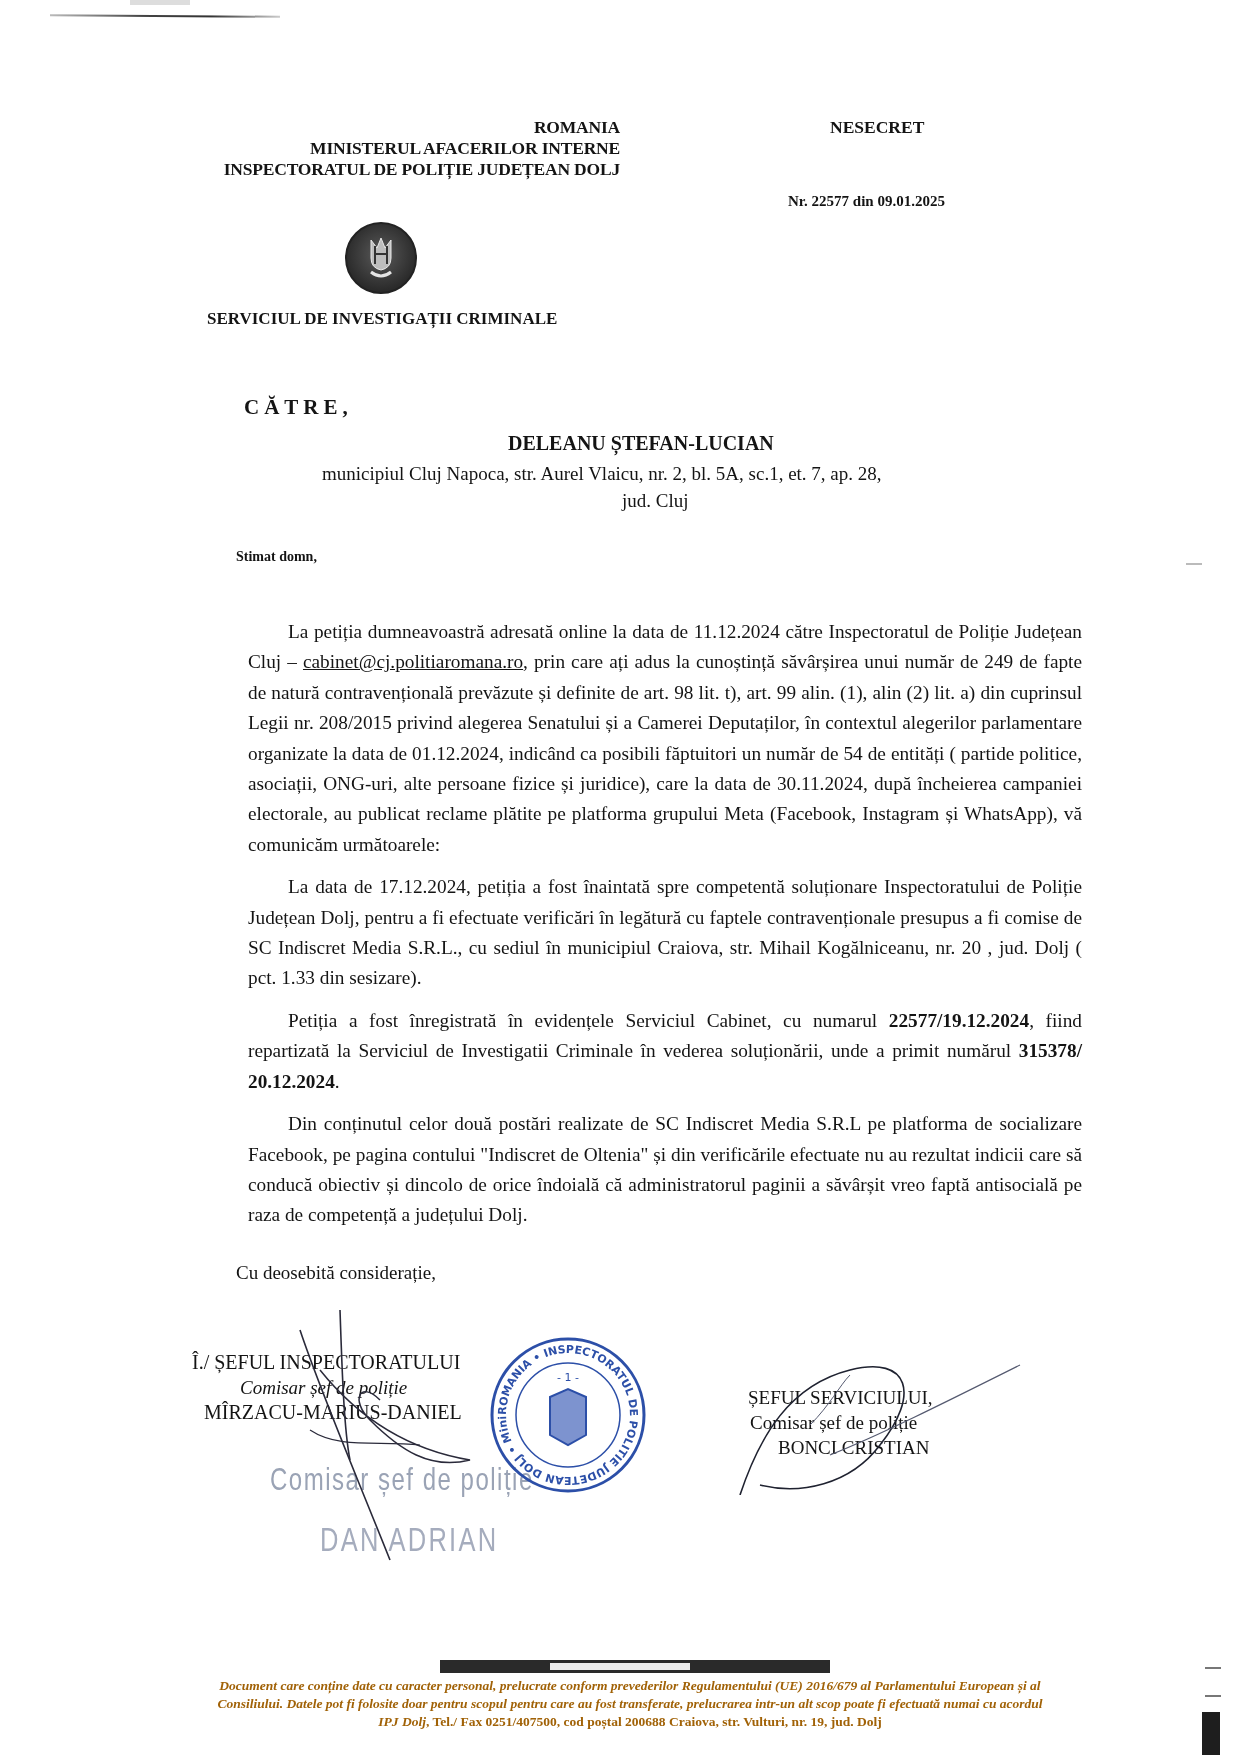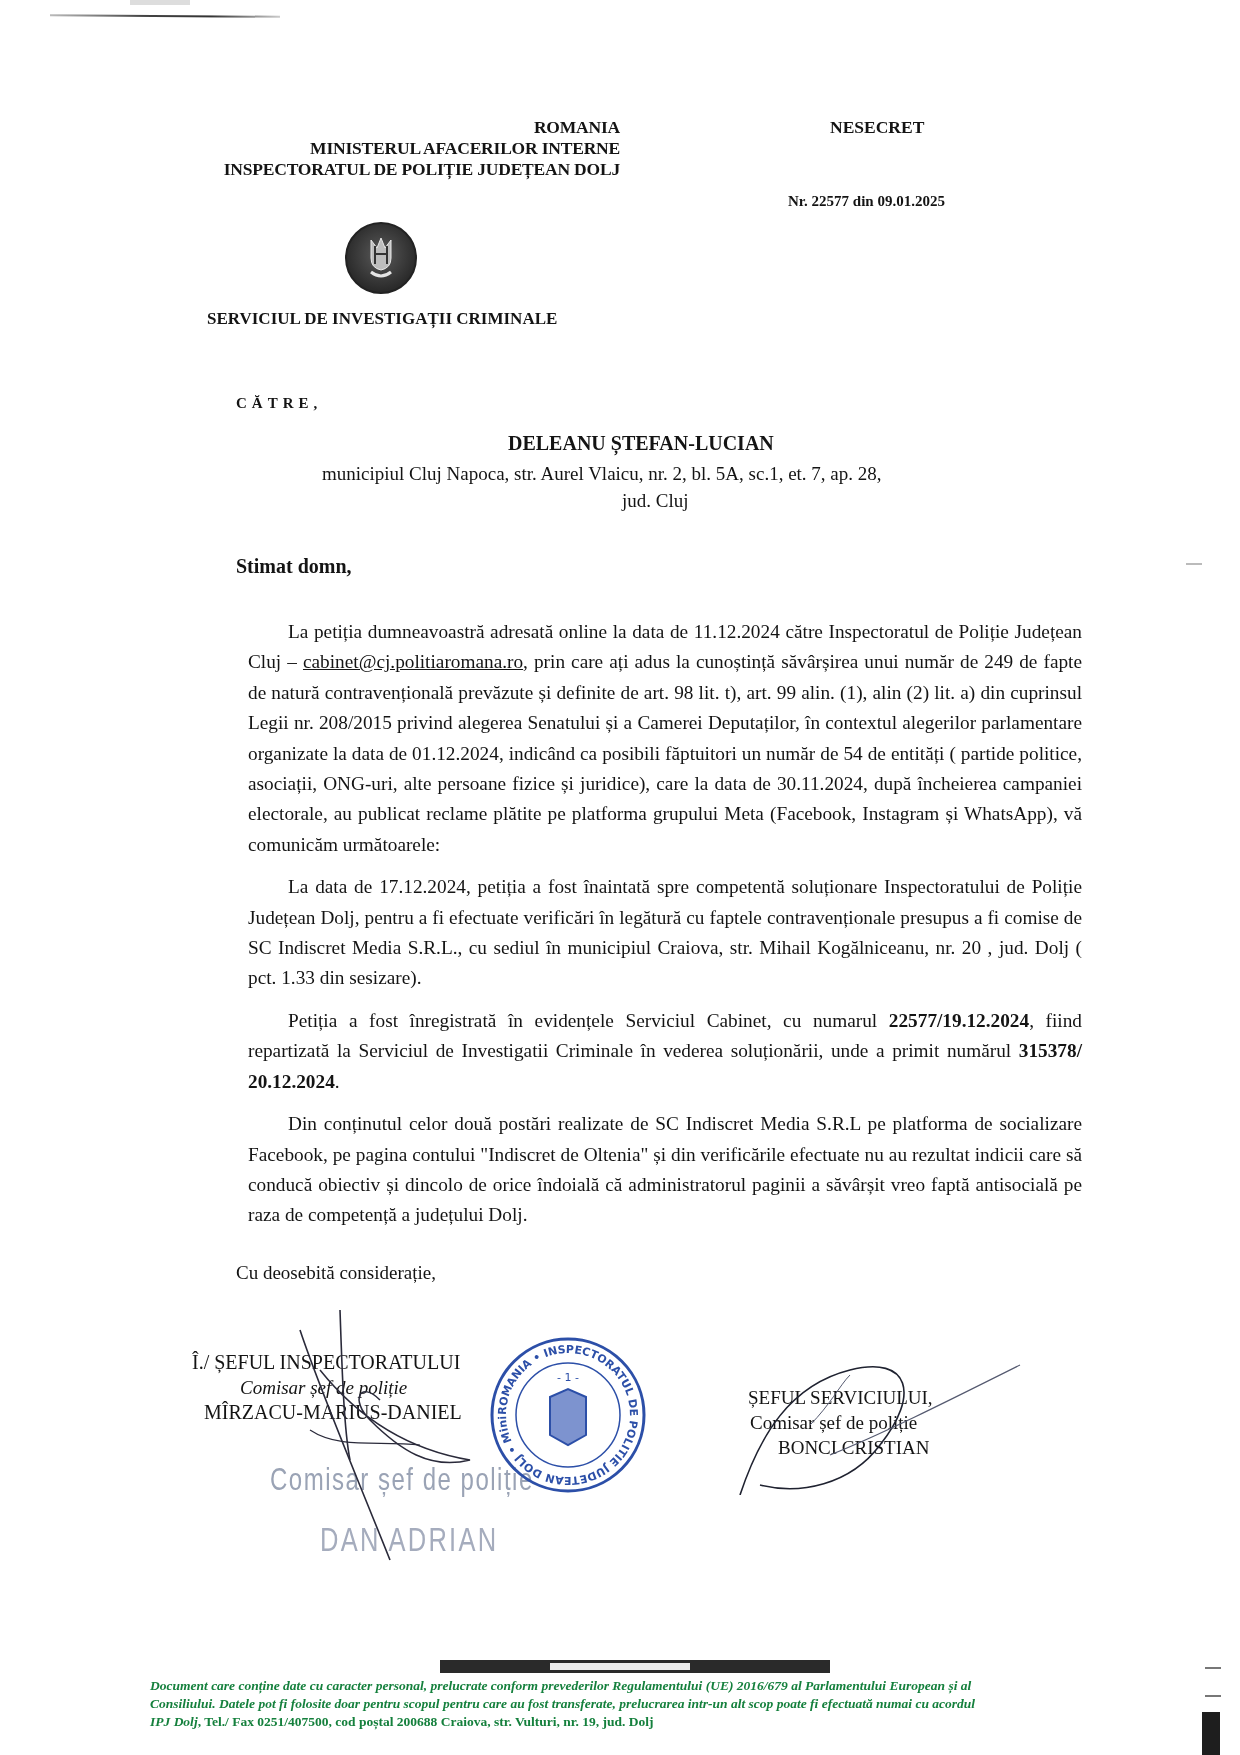--- a/index.html
+++ b/index.html
@@ -11,25 +11,25 @@
   .abs { position: absolute; }
   .topline { left: 50px; top: 15px; width: 230px; height: 2px; background: linear-gradient(90deg,#bbb,#444 40%,#333 70%,#ccc); transform: rotate(0.4deg); }
   .topsmudge { left: 130px; top: 0; width: 60px; height: 5px; background: #ddd; }
   .hdr { left: 150px; top: 117px; width: 470px; text-align: right; font-size: 17.5px; font-weight: bold; line-height: 21px; letter-spacing: -0.2px; }
   .hdr div { white-space: nowrap; }
   .nesecret { left: 830px; top: 117px; font-size: 17.5px; font-weight: bold; }
   .nr { left: 788px; top: 193px; font-size: 15px; font-weight: bold; }
   .emblem { left: 345px; top: 222px; width: 68px; height: 68px; border-radius: 50%; background: radial-gradient(circle at 50% 45%, #5a5a5a, #2b2b2b 70%); border: 2px solid #222; }
   .emblem svg { width: 68px; height: 68px; }
   .service { left: 207px; top: 309px; font-size: 17px; font-weight: bold; }
-  .catre { left: 236px; top: 395px; font-size: 15px; font-weight: bold; letter-spacing: 5px; }
+  .catre { left: 244px; top: 395px; font-size: 21px; font-weight: bold; letter-spacing: 5px; }
   .recipient { left: 508px; top: 432px; font-size: 20px; font-weight: bold; }
   .addr { left: 322px; top: 463px; font-size: 19px; }
   .jud { left: 622px; top: 490px; font-size: 19px; }
-  .salut { left: 236px; top: 549px; font-size: 20px; font-weight: bold; margin-top: 6px; }
+  .salut { left: 236px; top: 549px; font-size: 14px; font-weight: bold; }
   .body {
     left: 236px; top: 605px; width: 858px; font-size: 19.3px; line-height: 30.4px;
     text-align: justify;
   }
   .body p { margin: 12px; text-indent: 40px; }
   .body p.mt { margin-top: 4px; }
   .body a { color: #141414; text-decoration: underline; }
   .closing { left: 236px; top: 1262px; font-size: 19px; }
   .sig1 { left: 192px; top: 1350px; font-size: 19px; line-height: 25px; }
   .sig1 .ttl, .sig1 .nm { font-size: 20px; }
@@ -38,22 +38,22 @@
   .faded { left: 270px; top: 1461px; font-family: "Liberation Sans", sans-serif; color: #9aa3b5; font-size: 32px; letter-spacing: 2px; transform: scaleX(0.75); transform-origin: left; white-space: nowrap; }
   .faded2 { left: 320px; top: 1520px; font-family: "Liberation Sans", sans-serif; color: #a5acbd; font-size: 34px; letter-spacing: 3px; transform: scaleX(0.75); transform-origin: left; }
   .stamp { left: 488px; top: 1335px; width: 160px; height: 160px; }
   .sig2 { left: 748px; top: 1385px; font-size: 19px; line-height: 25px; }
   .sig2 .rk { padding-left: 2px; }
   .sig2 .nm { padding-left: 30px; }
   .scribble { pointer-events: none; }
   .barcode { left: 440px; top: 1660px; width: 390px; height: 13px; background: #2a2a2a; }
   .barcode span { position: absolute; left: 110px; top: 3px; width: 140px; height: 7px; background: #ececec; }
   .footer {
-    left: 150px; top: 1677px; width: 960px; text-align: left;
-    font-size: 13.5px; line-height: 18px; font-style: italic; font-weight: bold; color: #15803d;
+    left: 150px; top: 1677px; width: 960px; text-align: center;
+    font-size: 13.5px; line-height: 18px; font-style: italic; font-weight: bold; color: #a16207;
   }
   .footer .up { font-style: normal; }
   .edge1 { left: 1186px; top: 563px; width: 16px; height: 2px; background: #bbb; }
   .edge2 { left: 1205px; top: 1667px; width: 16px; height: 2px; background: #777; }
   .edge3 { left: 1205px; top: 1695px; width: 16px; height: 2px; background: #777; }
   .edge4 { left: 1202px; top: 1712px; width: 18px; height: 43px; background: #1e1e1e; }
 </style>
 </head>
 <body>
 

